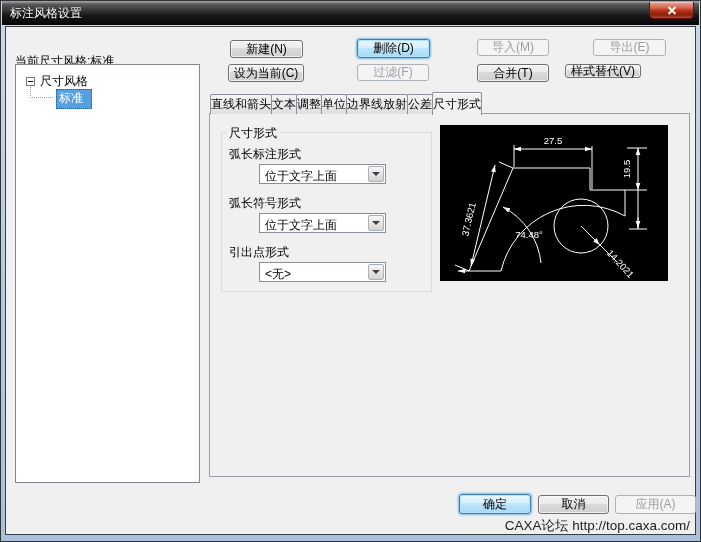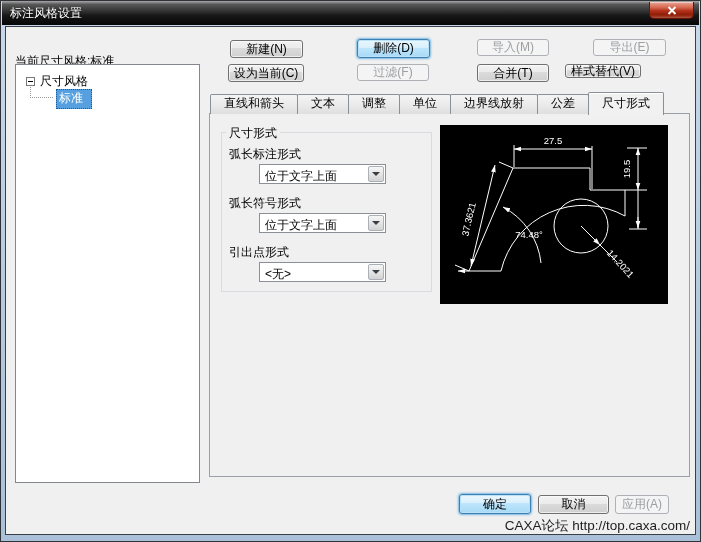--- a/index.html
+++ b/index.html
@@ -69,24 +69,24 @@
     box-shadow:inset 0 0 0 1px #b8e2f9, 0 0 2px 1px #7ab8e0;
   }
   .btn.disabled {
     border-color:#aeb2b7; background:#f4f4f4; color:#9c9ea1;
     box-shadow:none; cursor:default;
   }
 
   
   .tabs { position:absolute; left:209px; top:90px; height:23px; display:flex; align-items:flex-end; z-index:3; }
   .tab {
-    height:20px; line-height:19px; padding:0 13px; font-size:12px;
+    height:20px; line-height:19px; padding:0 0; font-size:12px;
     border:1px solid #8a8f98; border-bottom:none; border-radius:2px 2px 0 0;
     background:linear-gradient(180deg,#f4f4f4 0%,#eaeaea 55%,#dedede 100%);
-    margin-right:-1px; cursor:pointer; position:relative; z-index:1;font-family:Liberation Mono, monospace;
+    margin-right:-1px; cursor:pointer; position:relative; z-index:1;
   }
   .tab.active {
     height:23px; line-height:22px; background:#f1f1f1; z-index:4;
     margin-bottom:-1px; box-shadow:inset 0 1px 0 #fff;
   }
   .tabpanel {
     position:absolute; left:208px; top:112px; width:481px; height:364px;
     background:#f0f0f0; border:1px solid #9b9fa6; z-index:2;
   }
 
@@ -101,21 +101,21 @@
   .combo-btn {
     position:absolute; right:1px; top:1px; width:16px; height:16px;
     border:1px solid #aab0b6; border-radius:2px;
     background:linear-gradient(180deg,#f6f6f6 0%,#e4e4e4 55%,#d2d2d2 100%);
     display:flex; align-items:center; justify-content:center;
   }
   .tri-down { width:0; height:0; border-left:4px solid transparent; border-right:4px solid transparent; border-top:4px solid #3a3f44; }
   .form-label { z-index:4; }
 
   
-  .preview { position:absolute; left:439px; top:124px; width:228px; height:179px; background:#000; z-index:4; }
+  .preview { position:absolute; left:439px; top:124px; width:228px; height:156px; background:#000; z-index:4; }
   .preview svg { display:block; }
   .preview text { font-family:"Liberation Sans","DejaVu Sans",sans-serif; font-size:9.5px; fill:#fff; }
 
   .watermark { position:absolute; left:380px; top:516px; width:309px; text-align:right; font-size:13.5px; color:#1d1d1d; }
 </style>
 </head>
 <body>
 
 <div class="window">
 
@@ -224,17 +224,17 @@
       <text x="113" y="19" text-anchor="middle">27.5</text>
       <text x="190" y="44" text-anchor="middle" transform="rotate(-90 190 44)">19.5</text>
       <text x="32" y="95" text-anchor="middle" transform="rotate(-77 32 95)">37.3621</text>
       <text x="89" y="113" text-anchor="middle">74.48°</text>
       <text x="178" y="141" text-anchor="middle" transform="rotate(47 178 141)">14.2021</text>
     </svg>
   </div>
 
   <div class="btn focused" style="left:458px; top:493px; width:72px; height:20px;">确定</div>
   <div class="btn" style="left:537px; top:494px; width:71px; height:19px;">取消</div>
-  <div class="btn disabled" style="left:614px; top:494px; width:54px; height:19px;">应用(A)</div>
+  <div class="btn disabled" style="left:614px; top:494px; width:81px; height:19px;">应用(A)</div>
 
   <span class="watermark">CAXA论坛 http://top.caxa.com/</span>
 
 </div>
 
 </body></html>

